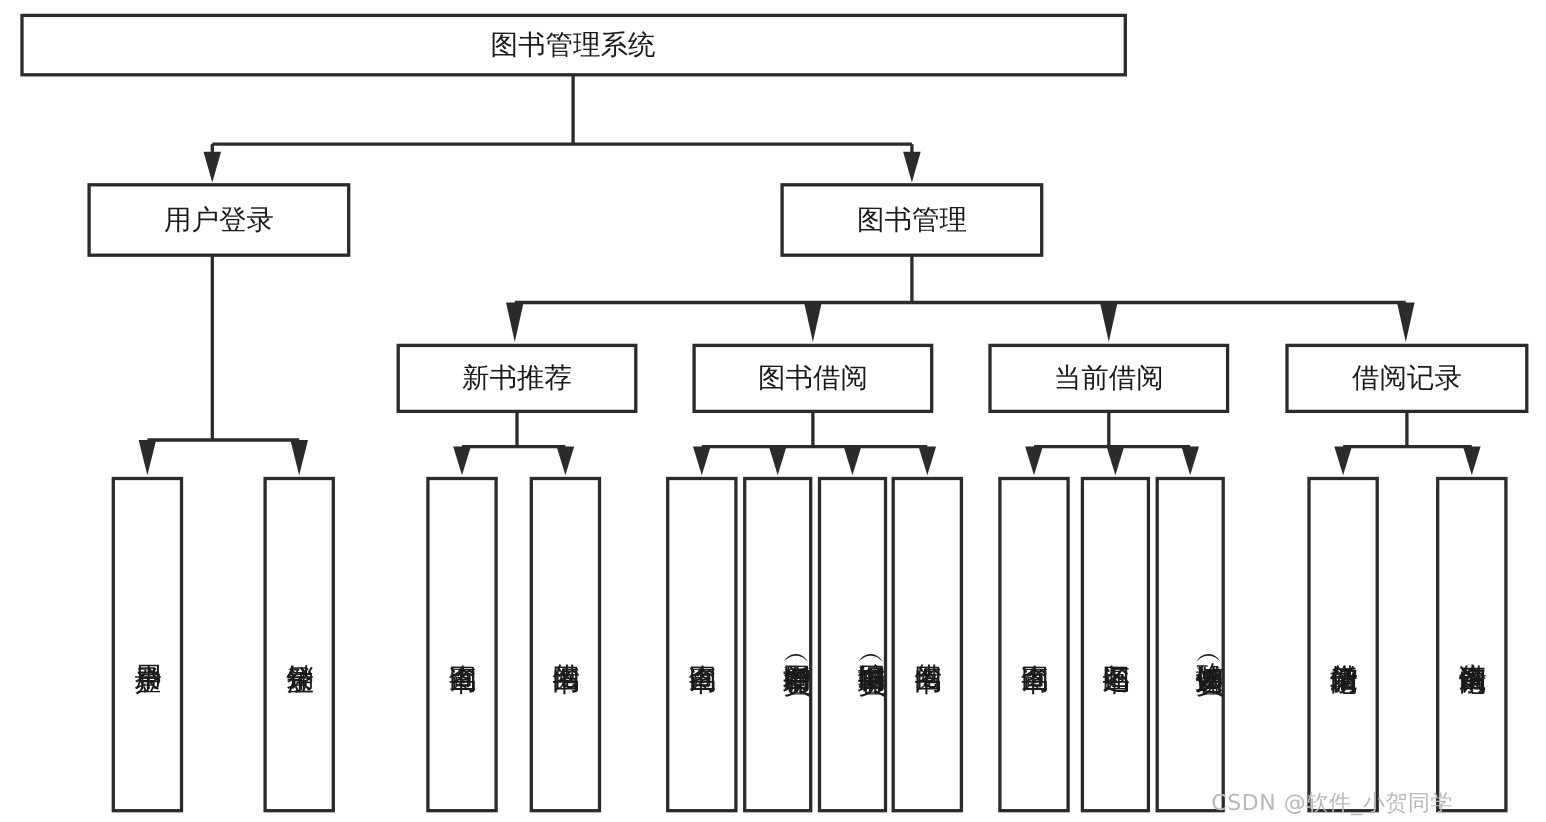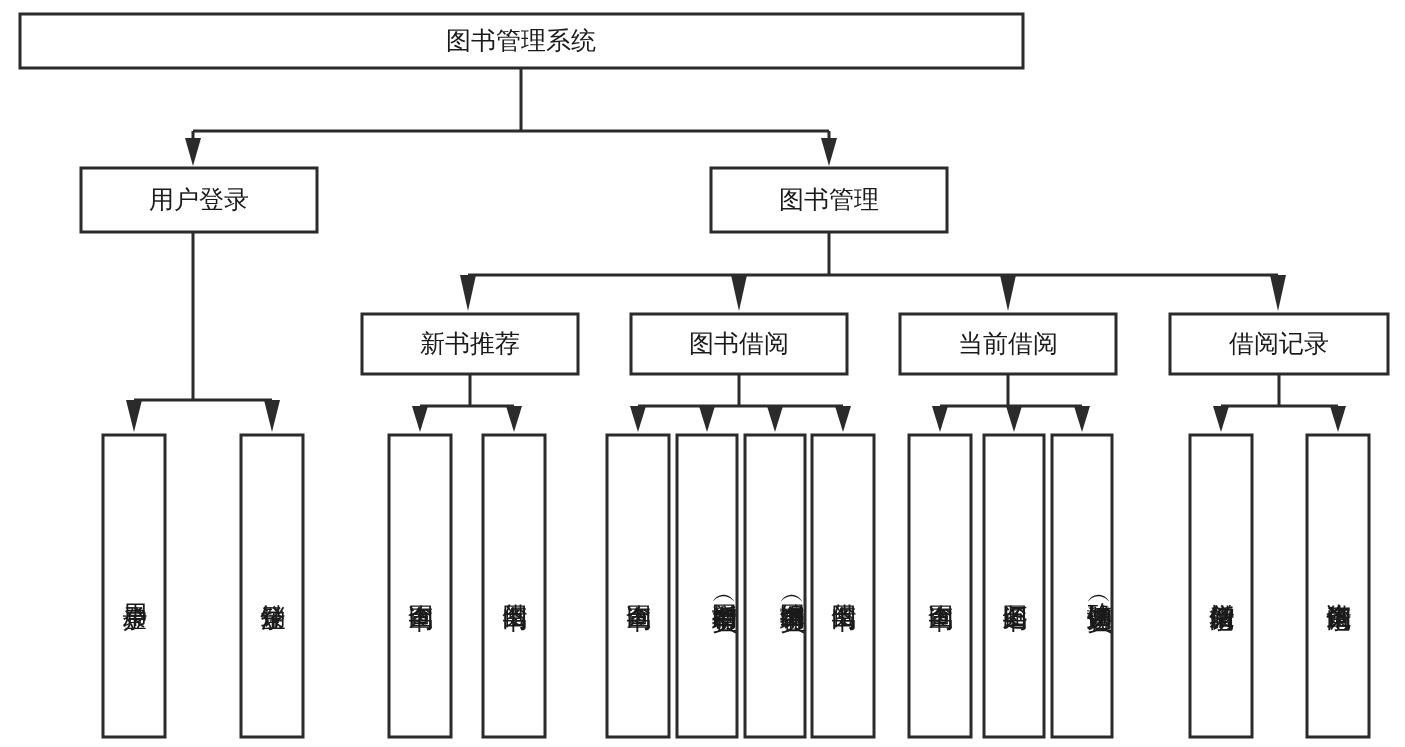--- a/index.html
+++ b/index.html
@@ -194,13 +194,14 @@
   <div class="leaf-label" style="left:607px; top:435px; width:62px; height:302px; display:flex; align-items:center; justify-content:center;">查询图书</div>
   <div class="leaf-label" style="left:677px; top:441px; width:60px; height:292px; display:flex; align-items:flex-start; justify-content:center;">新增图书（管理员）</div>
   <div class="leaf-label" style="left:745px; top:441px; width:60px; height:292px; display:flex; align-items:flex-start; justify-content:center;">编辑图书（管理员）</div>
   <div class="leaf-label" style="left:812px; top:435px; width:62px; height:302px; display:flex; align-items:center; justify-content:center;">借阅图书</div>
   <div class="leaf-label" style="left:909px; top:435px; width:62px; height:302px; display:flex; align-items:center; justify-content:center;">查询图书</div>
   <div class="leaf-label" style="left:984px; top:435px; width:60px; height:302px; display:flex; align-items:center; justify-content:center;">归还图书</div>
   <div class="leaf-label" style="left:1052px; top:441px; width:60px; height:292px; display:flex; align-items:flex-start; justify-content:center;">确认归还（管理员）</div>
   <div class="leaf-label" style="left:1190px; top:435px; width:62px; height:302px; display:flex; align-items:center; justify-content:center;">新增借阅记录</div>
   <div class="leaf-label" style="left:1307px; top:435px; width:62px; height:302px; display:flex; align-items:center; justify-content:center;">查询借阅记录</div>
 
+  <div class="watermark">CSDN @软件_小贺同学</div>
 </div>
 
 </body></html>

